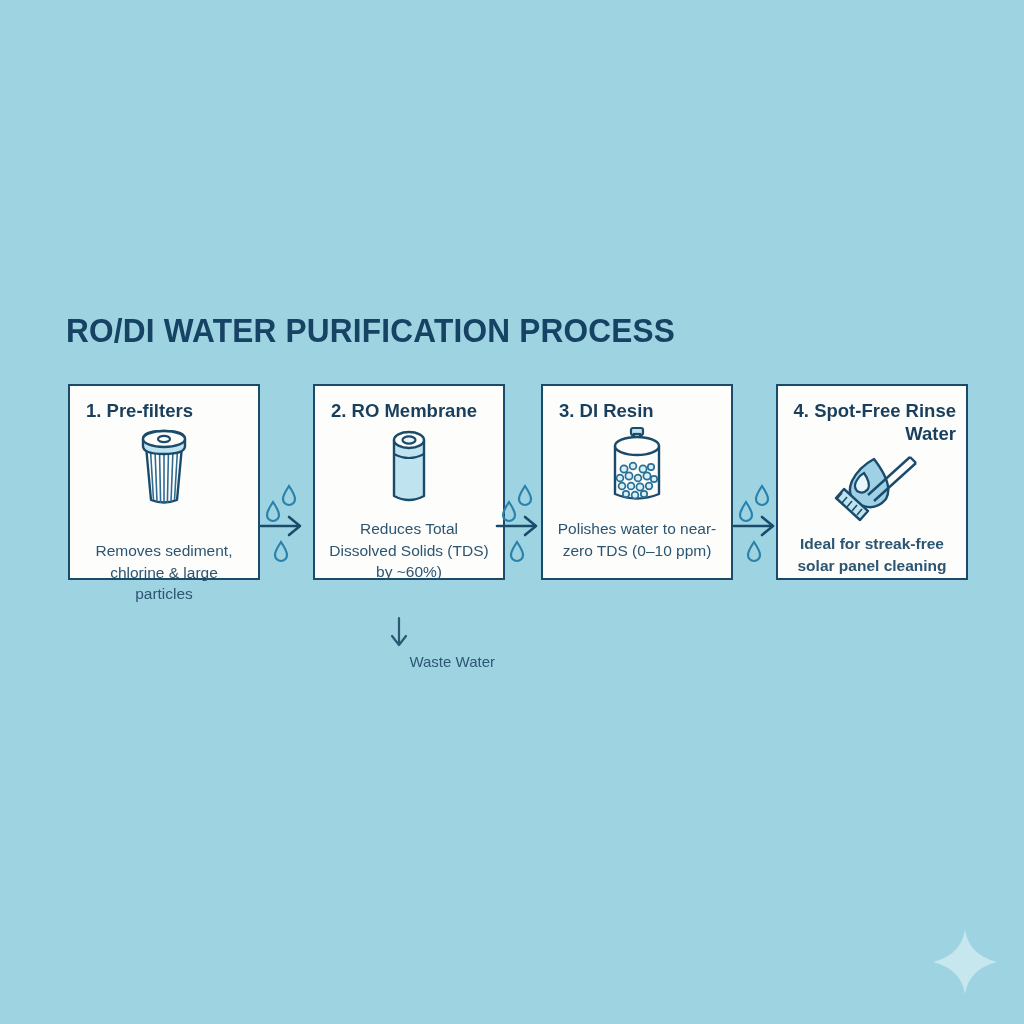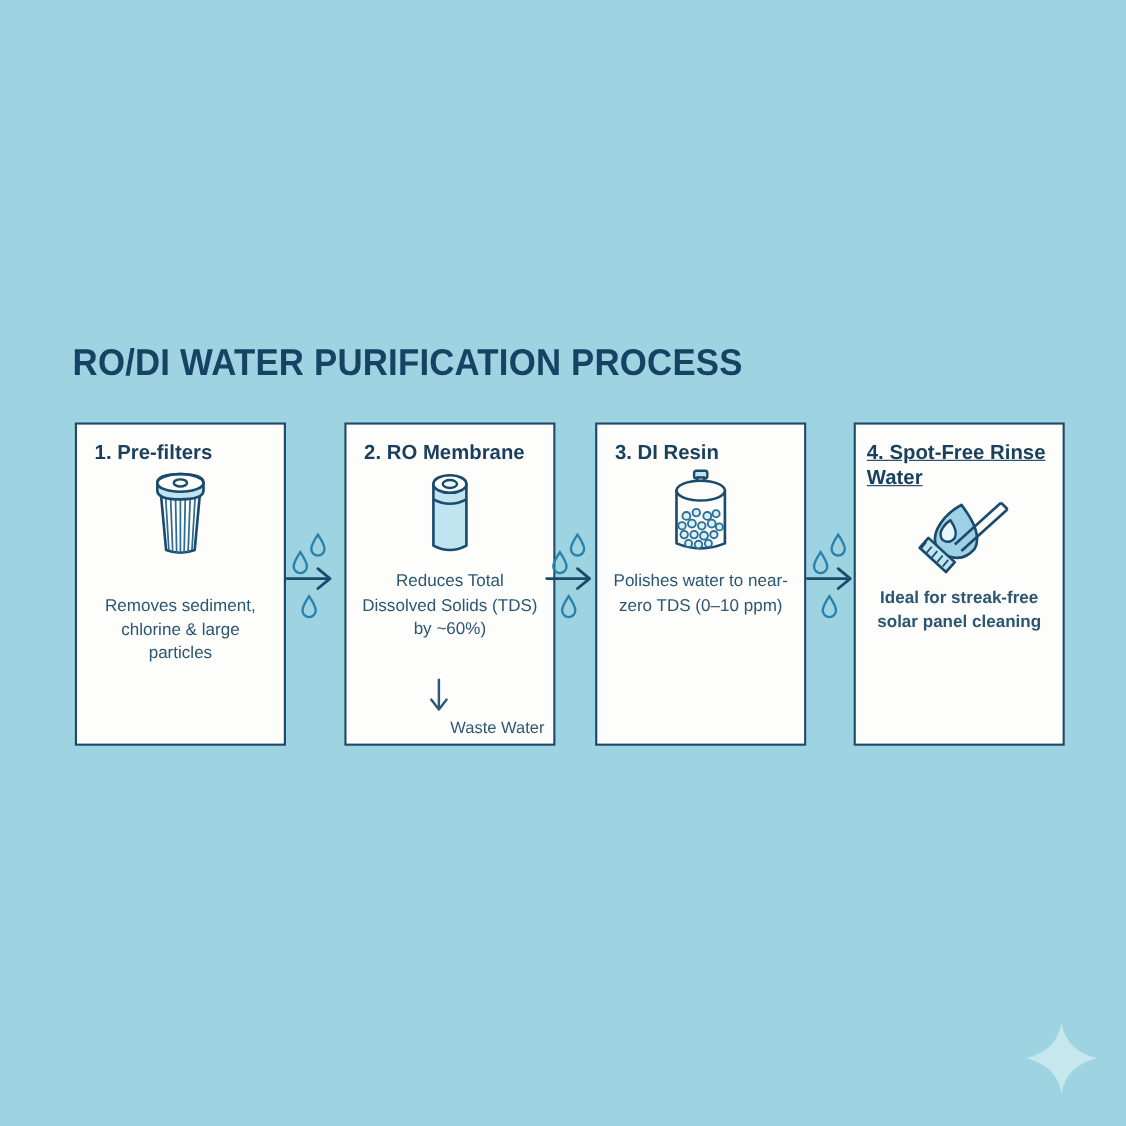--- a/index.html
+++ b/index.html
@@ -42,21 +42,21 @@
     left: 0;
     top: 384px;
     width: 1024px;
     height: 232px;
   }
 
   .card {
     position: absolute;
     top: 0;
     width: 192px;
-    height: 294px;
+    height: 196px;
     background: #fdfdfc;
     border: 2.5px solid #1b4b6b;
     box-sizing: border-box;
     display: flex;
     flex-direction: column;
     align-items: center;
   }
   .card.c1 { left: 68px; }
   .card.c2 { left: 313px; }
   .card.c3 { left: 541px; }
@@ -66,23 +66,22 @@
     color: #193f5c;
     font-size: 18.5px;
     line-height: 23px;
     font-weight: 700;
     width: 100%;
     box-sizing: border-box;
     padding: 13px 14px 0 16px;
     text-align: left;
   }
   .card.c4 .card-title {
-    text-align: left;
+    text-align: right;
     padding: 13px 10px 0 10px;
-    text-decoration: underline;
   }
 
   .card-icon {
     flex: 0 0 auto;
     height: 86px;
     margin-top: 4px;
     display: flex;
     align-items: center;
     justify-content: center;
   }

